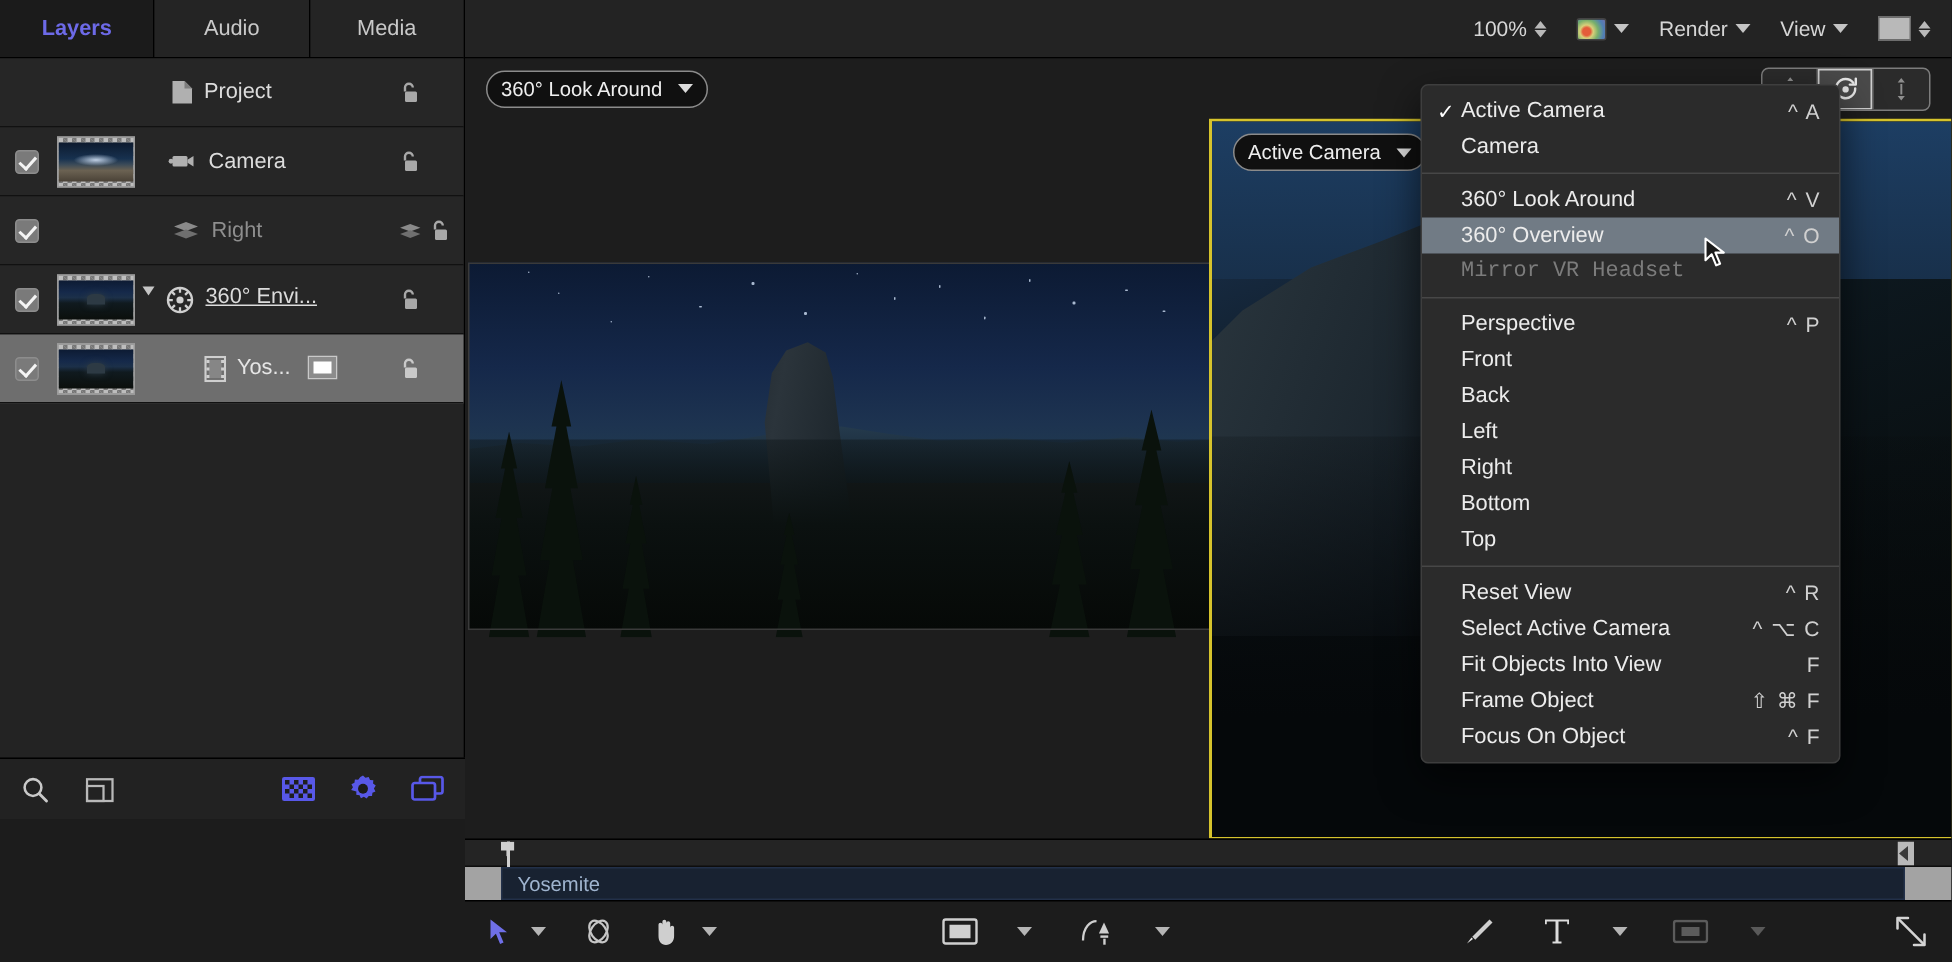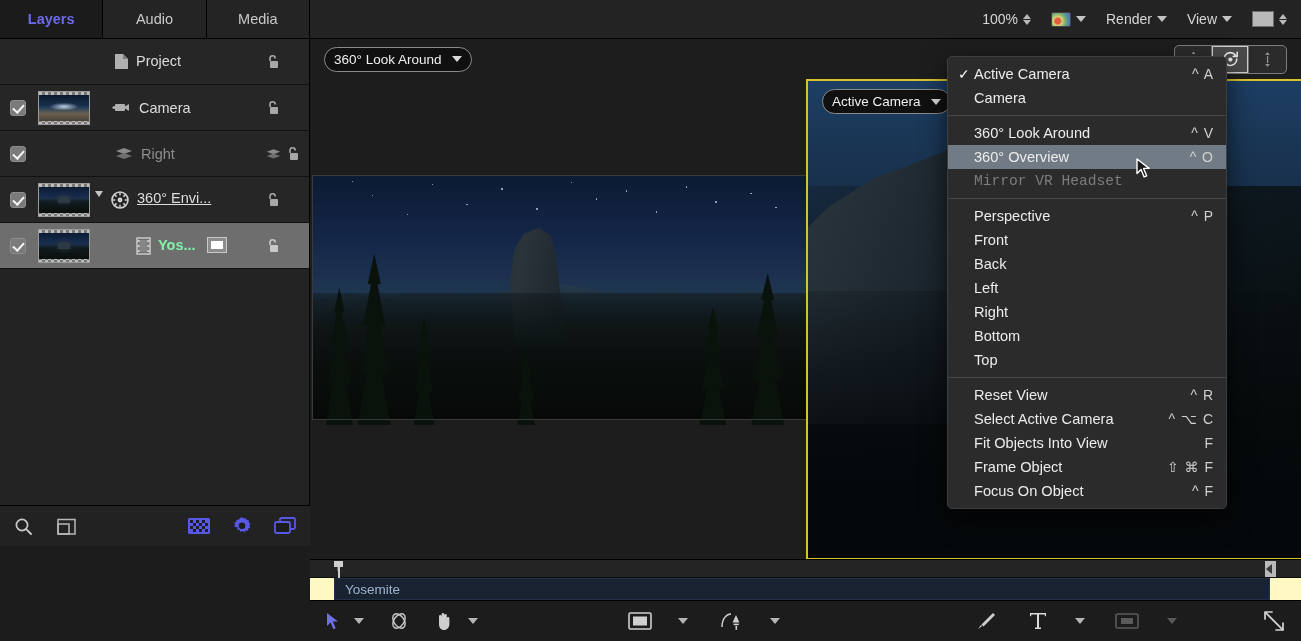--- a/index.html
+++ b/index.html
@@ -227,21 +227,21 @@
     background:#1b1b1b; border-top:1px solid #000;
   }
   .tl-ruler{ position:relative; height:18px; background:#242424; border-bottom:1px solid #0d0d0d; }
   .tl-playhead{ position:absolute; left:24px; top:1px; width:13px; height:17px; }
   .tl-playhead .flag{ width:9px;height:10px;background:#cfcfcf; clip-path:polygon(0 0,100% 0,100% 60%,55% 60%,55% 100%,40% 100%,40% 60%,0 60%); }
   .tl-playhead .stem{ position:absolute;left:4px;top:0;width:2px;height:17px;background:#cfcfcf; }
   .tl-out{ position:absolute; right:25px; top:1px; width:11px; height:16px; background:#b9b9b9;
            clip-path:polygon(0 0,100% 0,100% 100%,0 100%,0 100%); }
   .tl-out::after{ content:""; position:absolute; left:1px; top:3px; width:0;height:0;
            border-top:5px solid transparent;border-bottom:5px solid transparent;border-right:6px solid #3a3a3a; }
-  .tl-track{ position:relative; height:22px; background:#fef9c3; }
+  .tl-track{ position:relative; height:22px; background:#a3a3a3; }
   .tl-clip{
     position:absolute; left:24px; top:0; right:31px; height:22px;
     background:#182231; border:1px solid #223049;
     display:flex; align-items:center; padding-left:10px;
     font-size:13.5px; color:#9fb4cf;
   }
 
   
   .bottom-toolbar{
     position:absolute; left:310px; right:0; bottom:0; height:41px;
@@ -409,21 +409,21 @@
                 <g fill="#cfcfcf">
                   <rect x="1.6" y="3" width="2" height="2"></rect>
                   <rect x="1.6" y="8" width="2" height="2"></rect>
                   <rect x="1.6" y="13" width="2" height="2"></rect>
                   <rect x="11.4" y="3" width="2" height="2"></rect>
                   <rect x="11.4" y="8" width="2" height="2"></rect>
                   <rect x="11.4" y="13" width="2" height="2"></rect>
                 </g>
               </svg>
           </span>
-          <span style="font-weight:bold;color:#86efac;">Yos...</span>
+          <span style="font-weight:normal;color:#e5e5e5;">Yos...</span>
           <span class="icon" style="margin-left:4px;">
             <svg width="20" height="16" viewBox="0 0 20 16">
                 <rect x="0.5" y="0.5" width="19" height="15" fill="#8c8c8c" stroke="#c9c9c9"></rect>
                 <rect x="4" y="4" width="12" height="8" fill="#fff"></rect>
               </svg>
           </span>
         </div>
         <div class="lr-trail">
           <span class="icon">
             <svg width="17" height="17" viewBox="0 0 17 17">

